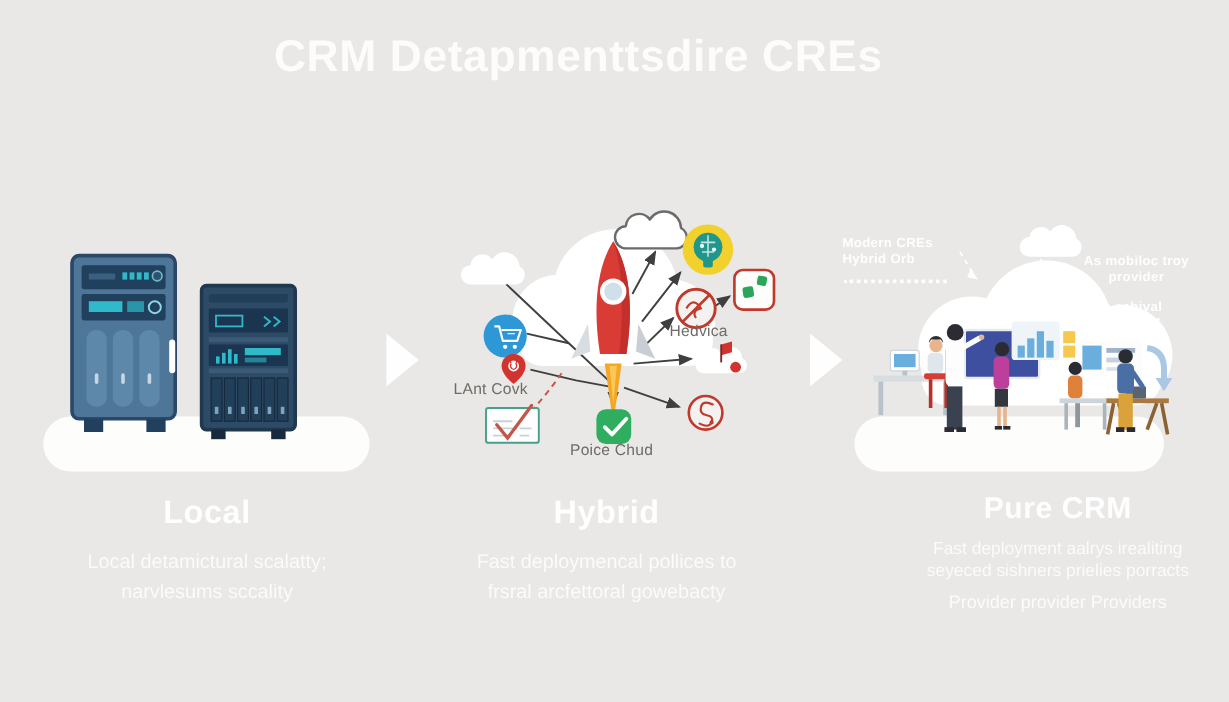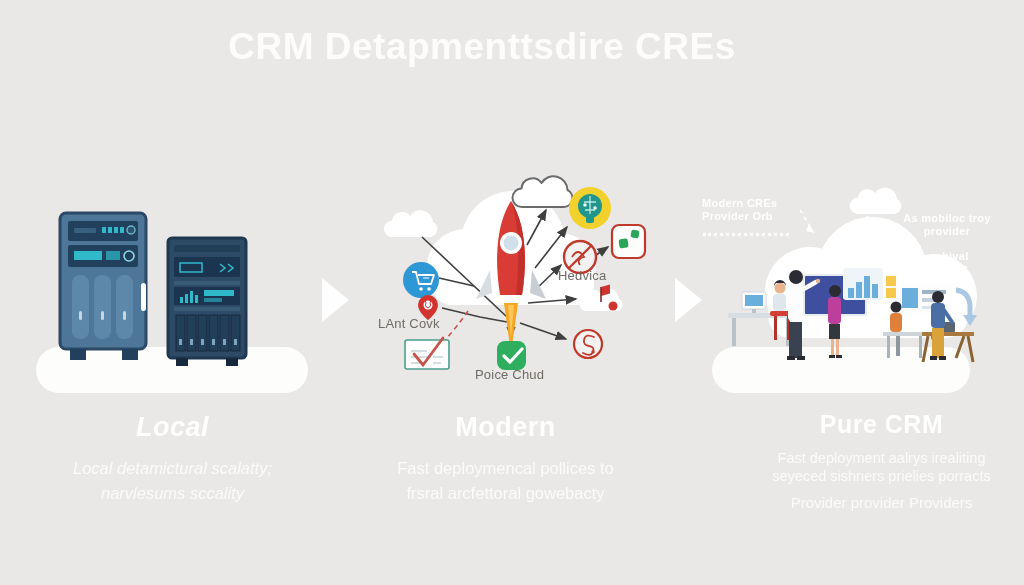--- a/index.html
+++ b/index.html
@@ -316,42 +316,42 @@
     <rect x="231" y="123" width="14" height="25" rx="4" fill="#4a6fa5"></rect>
     <path d="M244,130 L252,142" stroke="#4a6fa5" stroke-width="4" stroke-linecap="round"></path>
     <rect x="232" y="148" width="12" height="30" fill="#d9a23b"></rect>
     <rect x="230" y="176" width="7" height="4" fill="#2b2b33"></rect>
     <rect x="239" y="176" width="7" height="4" fill="#2b2b33"></rect>
   </g>
 </svg>
 
 <div class="annot" style="left:702px;top:197px;width:110px;">
   <div>Modern CREs</div>
-  <div>Provider Orb</div>
+  <div>Hybrid Orb</div>
 </div>
 <div class="annot-dots" style="left:703px;top:233px;"></div>
 <div class="annot" style="left:897px;top:212px;width:100px;text-align:center;">
   <div>As mobiloc troy</div>
   <div>provider</div>
 </div>
 <div class="annot" style="left:905px;top:250px;width:100px;">
   <div>Lite sehival</div>
   <div>assortinent</div>
 </div>
 
-<div class="caption" style="left:30px;top:412px;width:285px;font-style:italic;">
+<div class="caption" style="left:30px;top:412px;width:285px;">
   <h2>Local</h2>
   <div class="sub">
     <div>Local detamictural scalatty;</div>
     <div>narvlesums sccality</div>
   </div>
 </div>
 
 <div class="caption" style="left:358px;top:412px;width:295px;">
-  <h2>Modern</h2>
+  <h2>Hybrid</h2>
   <div class="sub">
     <div>Fast deploymencal pollices to</div>
     <div>frsral arcfettoral gowebacty</div>
   </div>
 </div>
 
 <div class="caption caption-pure" style="left:724px;top:410px;width:315px;">
   <h2>Pure CRM</h2>
   <div class="sub">
     <div>Fast deployment aalrys irealiting</div>

